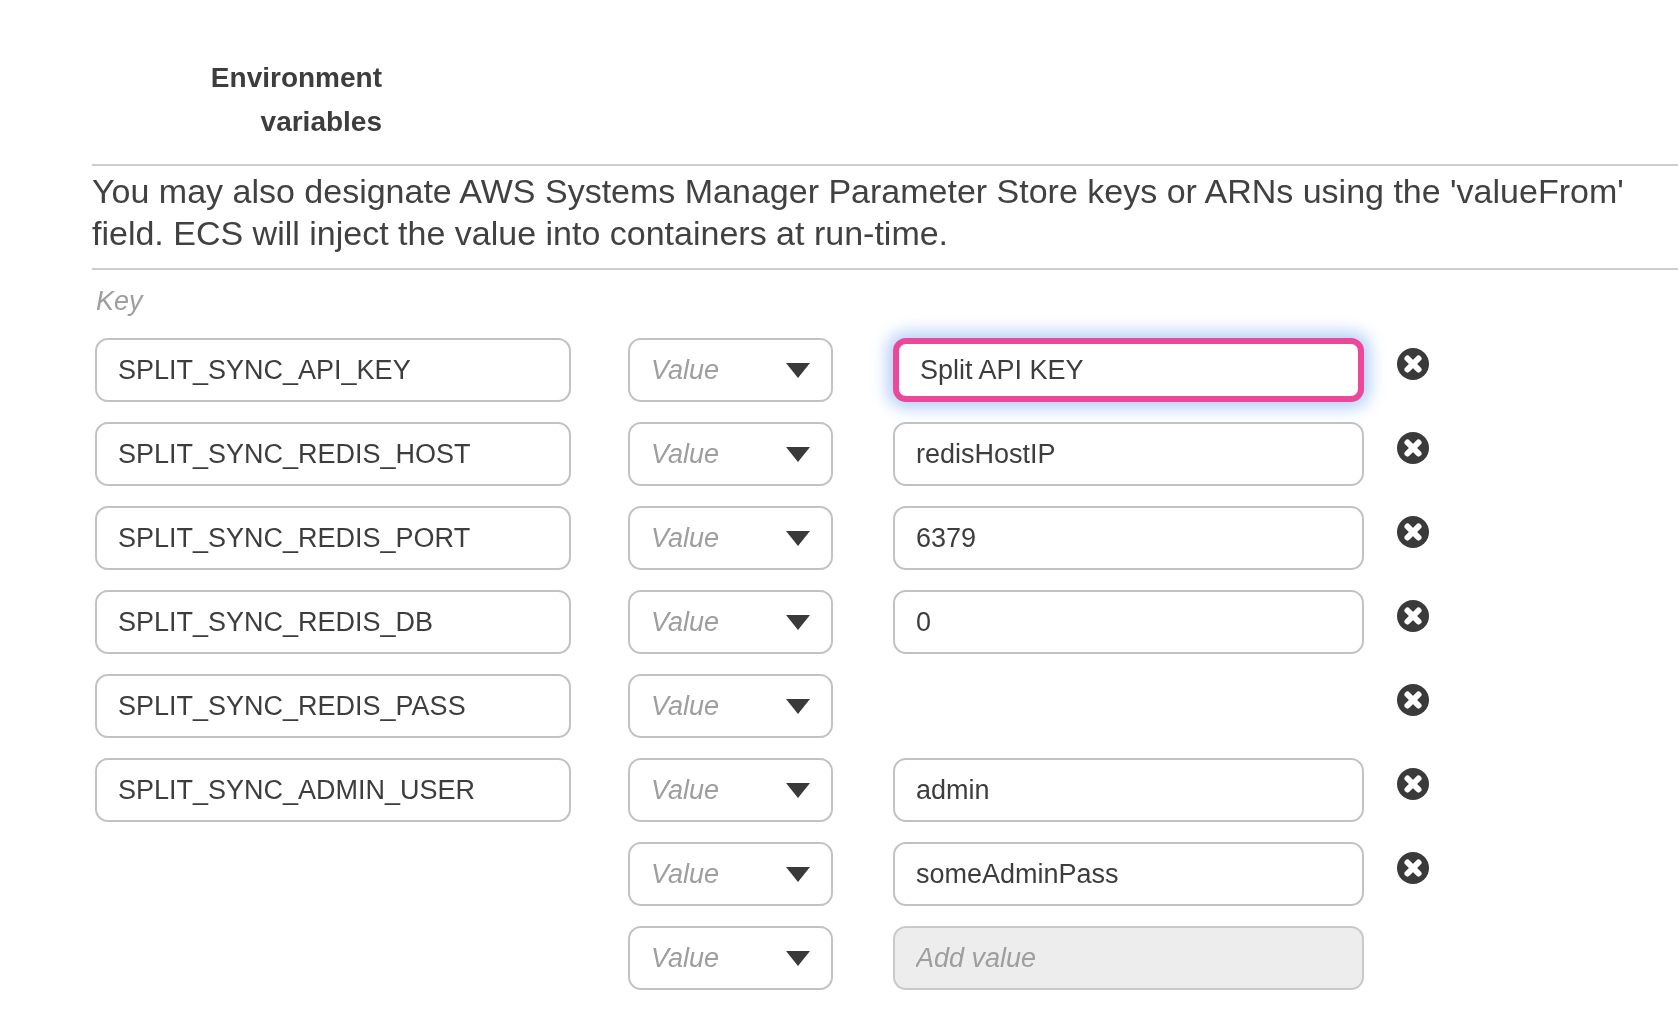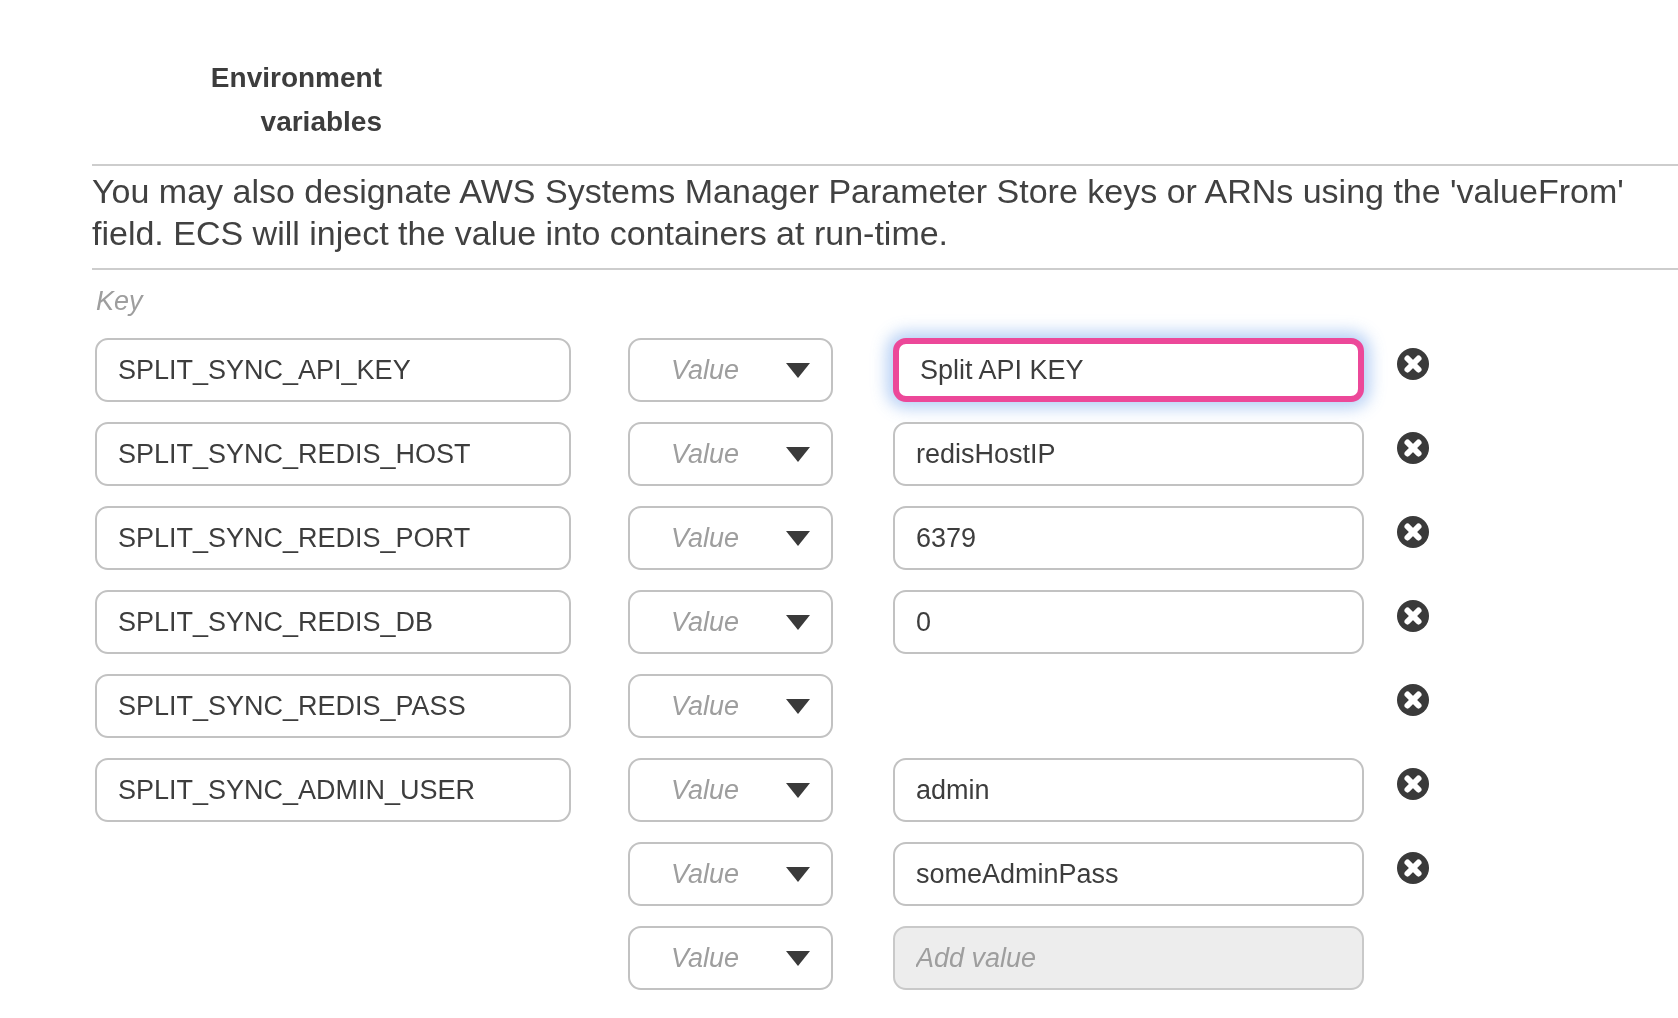--- a/index.html
+++ b/index.html
@@ -38,21 +38,21 @@
     font-family:"Liberation Sans", sans-serif; font-size:27px; color:#3d3d3d;
   }
   input.field { padding:0 21px; outline:none; }
   input.field::placeholder { color:#9e9e9e; font-style:italic; opacity:1; }
   .key-field { left:95px; width:476px; }
   .type-select {
     left:628px; width:205px;
     display:flex; align-items:center; justify-content:space-between;
     padding:0 21px; cursor:pointer;
   }
-  .type-label { font-style:italic; color:#9e9e9e; font-size:27px;margin-left:20px; }
+  .type-label { font-style:italic; color:#9e9e9e; font-size:27px; }
   .caret-icon {
     width:0; height:0;
     border-left:12px solid transparent;
     border-right:12px solid transparent;
     border-top:15px solid #3a3a3a;
   }
   .value-field { left:893px; width:471px; }
   .value-field.focused {
     border:6px solid #ec4899;
     box-shadow:0 0 16px 6px rgba(70,135,229,0.40);

